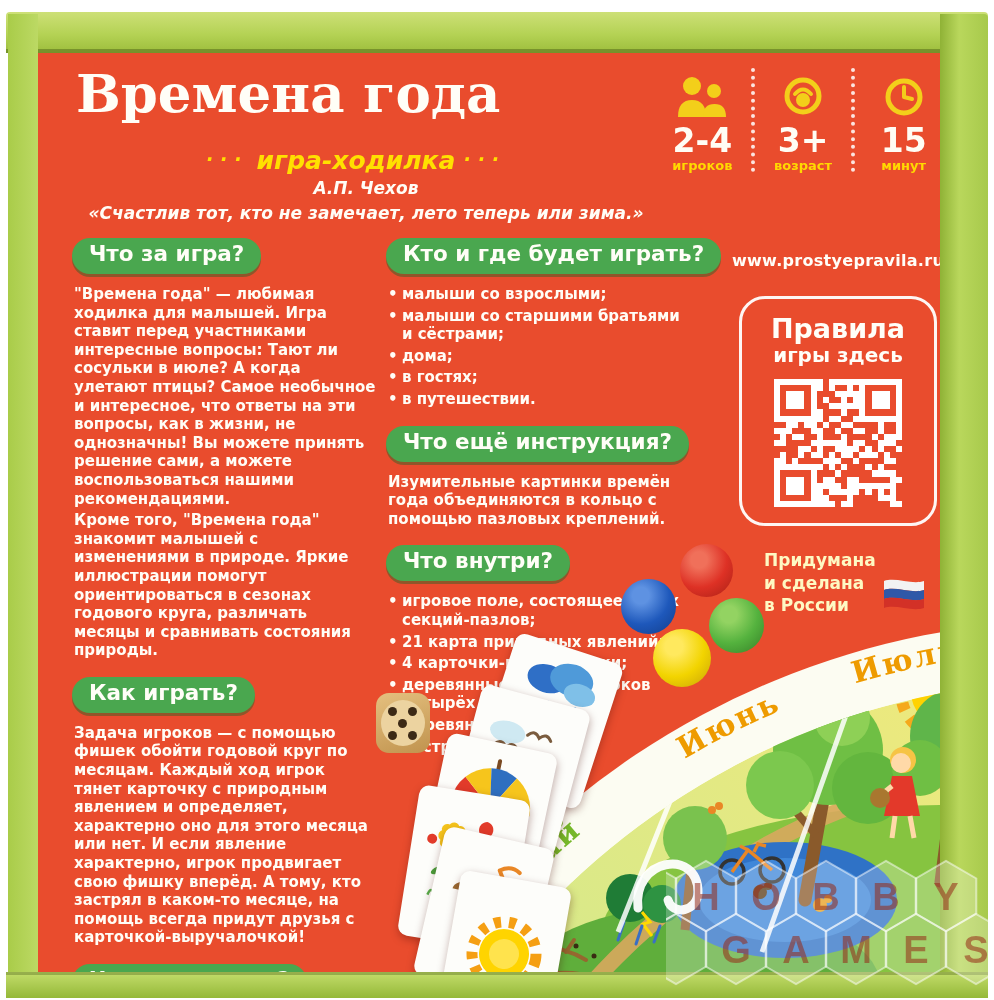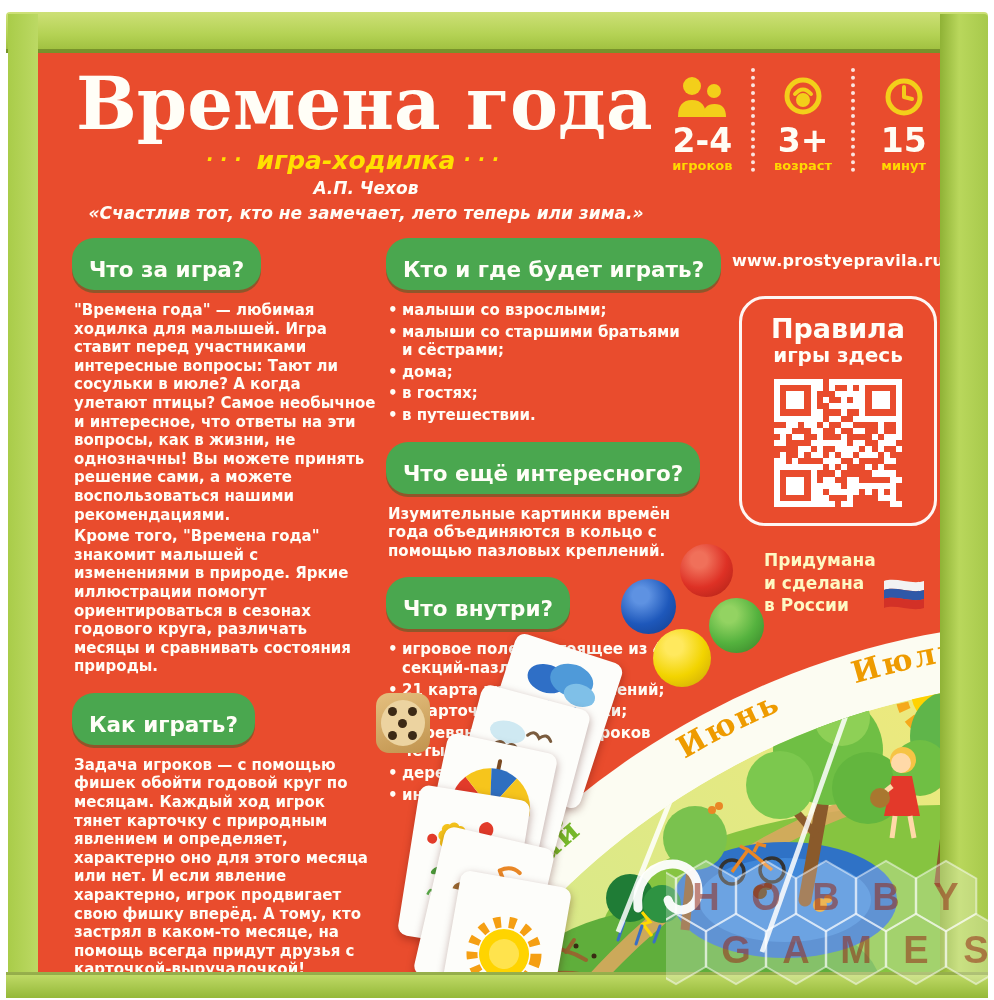--- a/index.html
+++ b/index.html
@@ -14,40 +14,40 @@
     background:linear-gradient(90deg,#8fb236 0%,#b9d75c 40%,#a7c94b 100%);border-radius:0 4px 4px 0;}
   .edge-bottom{left:6px;top:972px;width:982px;height:26px;
     background:linear-gradient(180deg,#c4de6c 0%,#94b838 100%);box-shadow:inset 0 3px 0 rgba(70,90,20,.35);}
   .edge-left{left:8px;top:14px;width:30px;height:972px;
     background:linear-gradient(90deg,#a9cc49,#bcd964);}
   
   #face{position:absolute;left:36px;top:52px;width:920px;height:924px;z-index:5;
         background:#e94c2d;overflow:hidden;color:#fff;}
   
   #title{position:absolute;left:40px;top:14px;width:600px;z-index:10;
-    font-family:"DejaVu Serif",serif;font-weight:bold;font-size:72px;line-height:1.05;color:#fffef7;}
+    font-family:"DejaVu Serif",serif;font-weight:bold;font-size:53px;line-height:1.05;color:#fffef7;}
   #subtitle{position:absolute;left:0;top:94px;width:640px;text-align:center;z-index:10;
     color:#ffe000;font-style:italic;font-weight:bold;font-size:25px;}
   #subtitle .sdots{font-size:19px;letter-spacing:7px;vertical-align:3px;margin:0 8px;}
   #quote{position:absolute;left:10px;top:124px;width:640px;text-align:center;z-index:10;
     font-style:italic;font-weight:bold;font-size:17px;line-height:1.45;color:#fffdf6;}
   
   #stats{position:absolute;left:618px;top:16px;width:298px;height:104px;display:flex;z-index:10;}
   .stat{flex:1;text-align:center;padding-top:4px;}
   .stat + .stat{border-left:4px dotted rgba(255,255,255,.85);}
   .stat .ic{height:50px;display:flex;align-items:center;justify-content:center;}
   .stat .val{font-size:33px;font-weight:bold;line-height:1;color:#fffdf4;margin-top:2px;}
   .stat .lab{font-size:13px;font-weight:bold;color:#ffd900;margin-top:1px;}
   
   .col{position:absolute;top:186px;z-index:10;}
   #col-left{left:38px;width:302px;}
   #col-mid{left:352px;width:300px;}
   #col-right{left:688px;width:228px;}
   .pill{display:inline-block;background:#4aa74f;color:#fffef7;font-weight:bold;font-size:21.5px;
-    padding:19px 17px 8px;border-radius:22px;white-space:nowrap;margin:0 0 11px -2px;
+    padding:3px 17px 8px;border-radius:22px;white-space:nowrap;margin:0 0 11px -2px;
     box-shadow:0 3px 0 rgba(35,100,40,.45);}
   .sec{margin-bottom:17px;}
   .sec p{margin:0 0 3px;font-size:15px;font-weight:bold;line-height:1.24;color:#fffdf6;}
   .li{display:flex;margin-bottom:3px;font-size:15px;font-weight:bold;line-height:1.24;color:#fffdf6;}
   .li .dot{width:14px;flex:none;}
   .li .bt{flex:1;}
   
   .website{font-size:16px;font-weight:bold;text-align:center;letter-spacing:.3px;margin:13px 0 26px;color:#fffef8;}
   #rules-box{margin:0 auto;width:184px;border:3px solid rgba(255,255,255,.95);border-radius:26px;
     text-align:center;padding:16px 4px 16px;}
@@ -287,21 +287,21 @@
         <div class="li">
             <span class="dot">•</span>
             <span class="bt">в гостях;</span>
           </div>
         <div class="li">
             <span class="dot">•</span>
             <span class="bt">в путешествии.</span>
           </div>
       </div>
       <div class="sec">
-        <div class="pill">Что ещё интересного?</div>
+        <div class="pill">Что ещё инструкция?</div>
         <p>Изумительные картинки времён года объединяются в кольцо с помощью пазловых креплений.</p>
       </div>
       <div class="sec">
         <div class="pill">Что внутри?</div>
         <div class="li">
             <span class="dot">•</span>
             <span class="bt">игровое поле, состоящее из 4-х секций-пазлов;</span>
           </div>
         <div class="li">
             <span class="dot">•</span>

